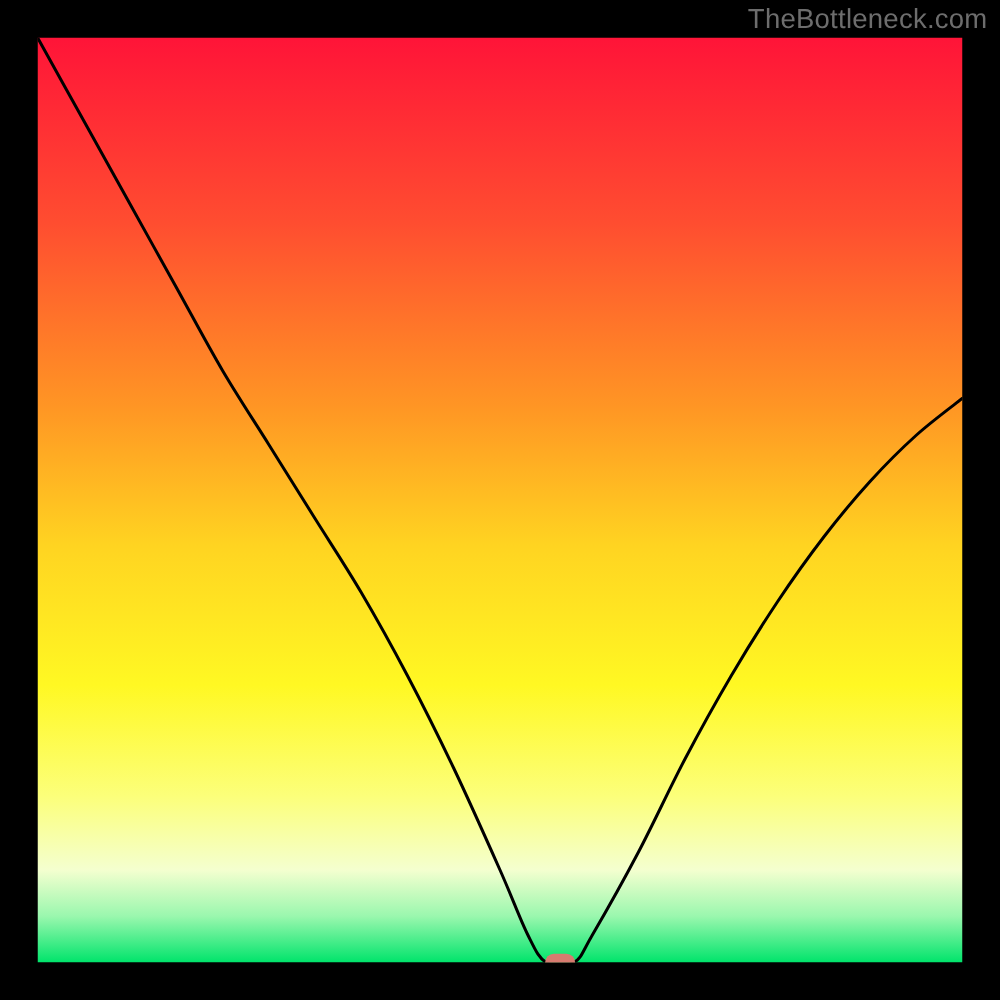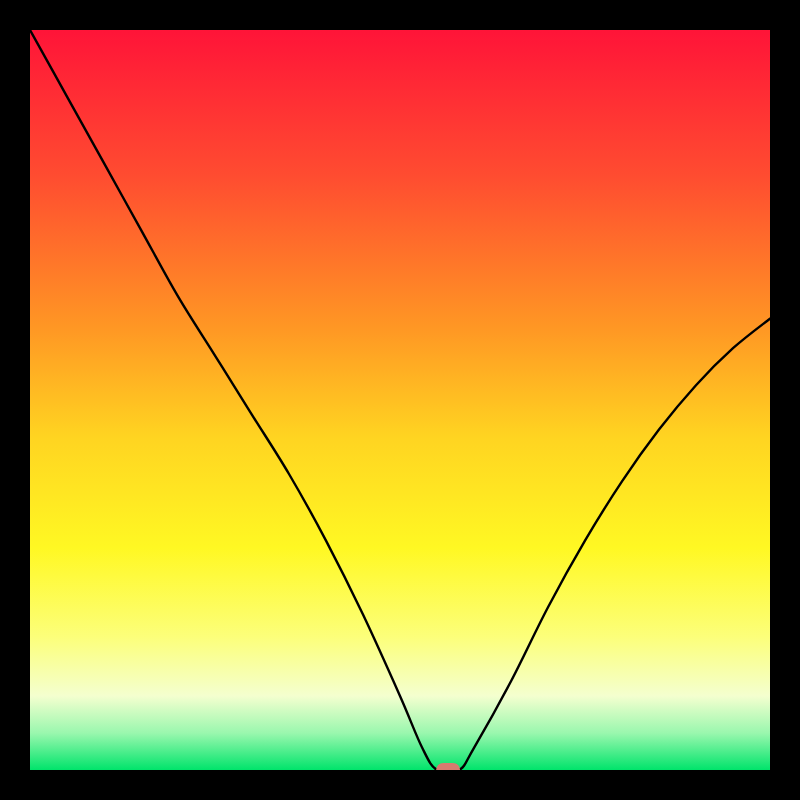--- a/index.html
+++ b/index.html
@@ -33,20 +33,21 @@
     top: 30px;
     width: 740px;
     height: 740px;
   }
   svg { display: block; }
 </style>
 </head>
 <body>
 
 <div class="frame">
+  <div class="watermark">TheBottleneck.com</div>
   <div class="plot">
     <svg id="chart-svg" width="740" height="740" viewBox="0 0 740 740" preserveAspectRatio="none">
       <defs>
         <linearGradient id="bg-grad" x1="0" y1="0" x2="0" y2="1">
             <stop offset="0%" stop-color="#FF1438"></stop>
             <stop offset="20%" stop-color="#FF4D30"></stop>
             <stop offset="40%" stop-color="#FF9624"></stop>
             <stop offset="55.00000000000001%" stop-color="#FFD421"></stop>
             <stop offset="70%" stop-color="#FFF823"></stop>
             <stop offset="82%" stop-color="#FCFF7A"></stop>

